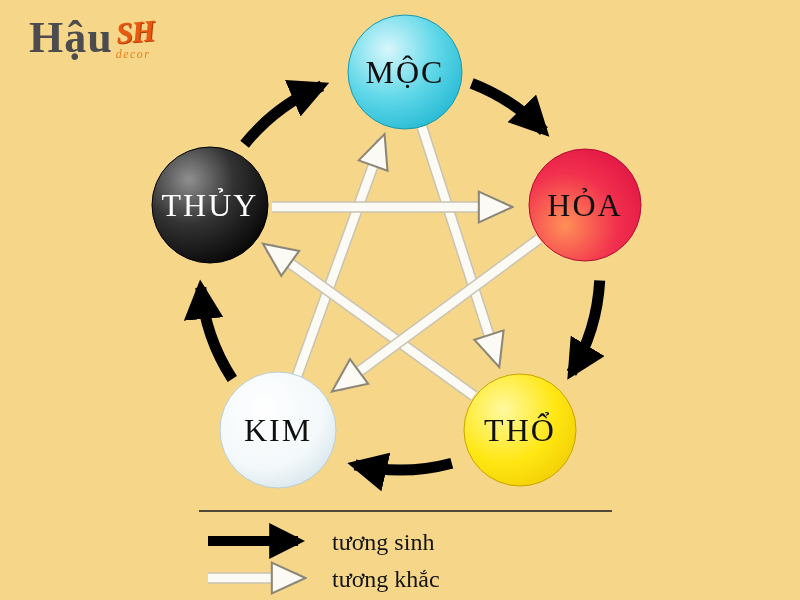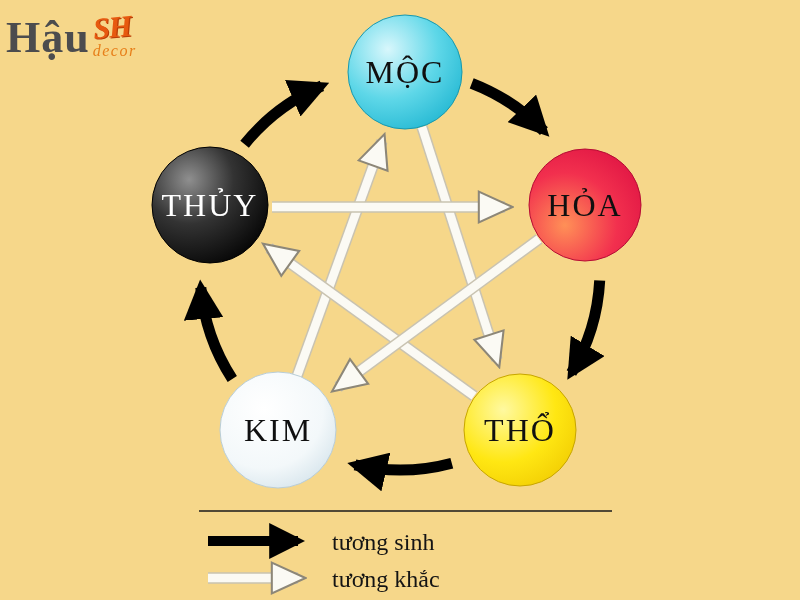--- a/index.html
+++ b/index.html
@@ -8,35 +8,35 @@
     background:#F6D78A;
     font-family:"Liberation Serif", serif;
   }
   .stage{position:absolute;left:0;top:0;}
   svg text{font-family:"Liberation Serif", serif;}
   .node-label{font-size:32px;letter-spacing:2px;fill:#101010;}
   .node-label.inverse{fill:#ffffff;}
   .legend-label{font-size:24px;fill:#141414;}
   
   .logo{
-    position:absolute;top:16px;left:6px;z-index:5;
-    display:flex;align-items:flex-start;line-height:1;
+    position:absolute;top:16px;left:29px;z-index:5;
+    display:flex;align-items:flex-end;line-height:1;
   }
   .logo-name{
     font-size:44px;font-weight:bold;color:#4c4c4e;
     letter-spacing:1px;
   }
   .logo-right{display:flex;flex-direction:column;margin-left:3px;margin-top:-4px;}
   .logo-accent{
     font-size:30px;font-weight:bold;font-style:italic;color:#E7590F;
     transform:rotate(-5deg);letter-spacing:-1px;
     text-shadow:1px 1px 0 #b93d06;
   }
   .logo-tagline{
-    font-size:16px;font-style:italic;color:#E77F1A;
+    font-size:12px;font-style:italic;color:#E77F1A;
     letter-spacing:1.5px;margin-top:1px;
   }
 </style>
 </head>
 <body>
 
 <div class="logo">
   <span class="logo-name">Hậu</span>
   <span class="logo-right">
     <span class="logo-accent">SH</span>

